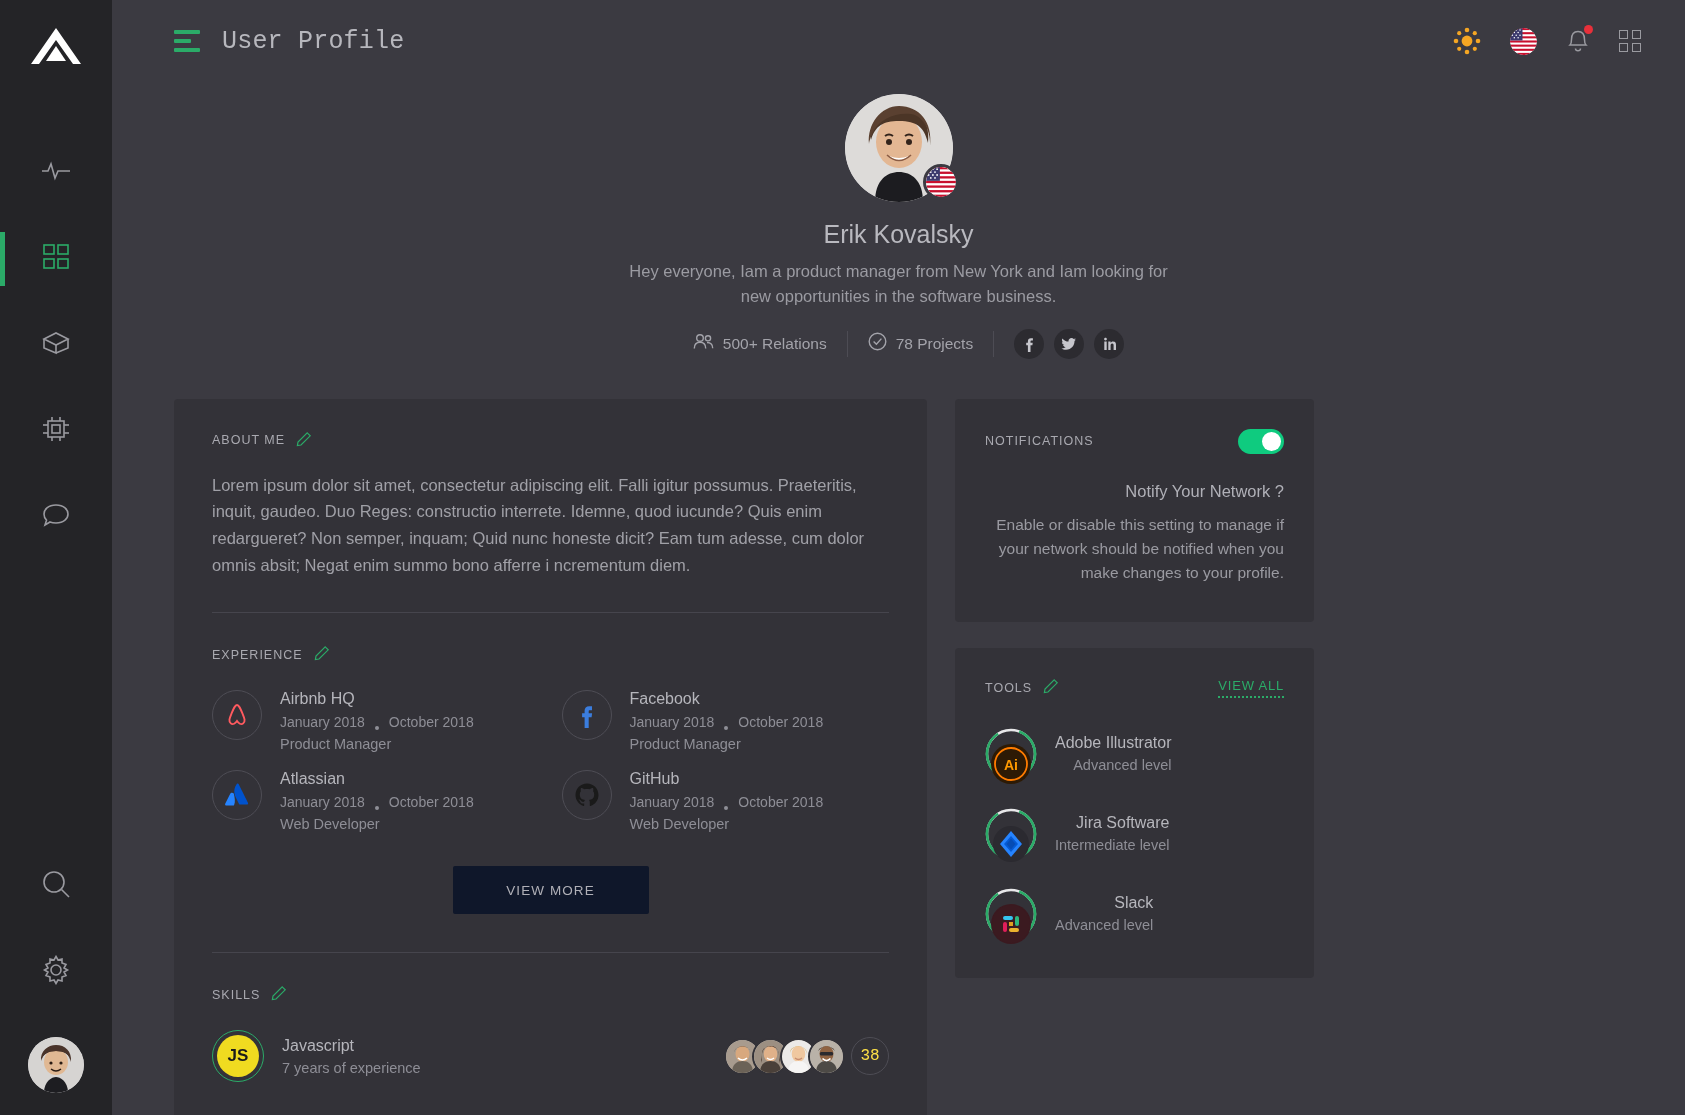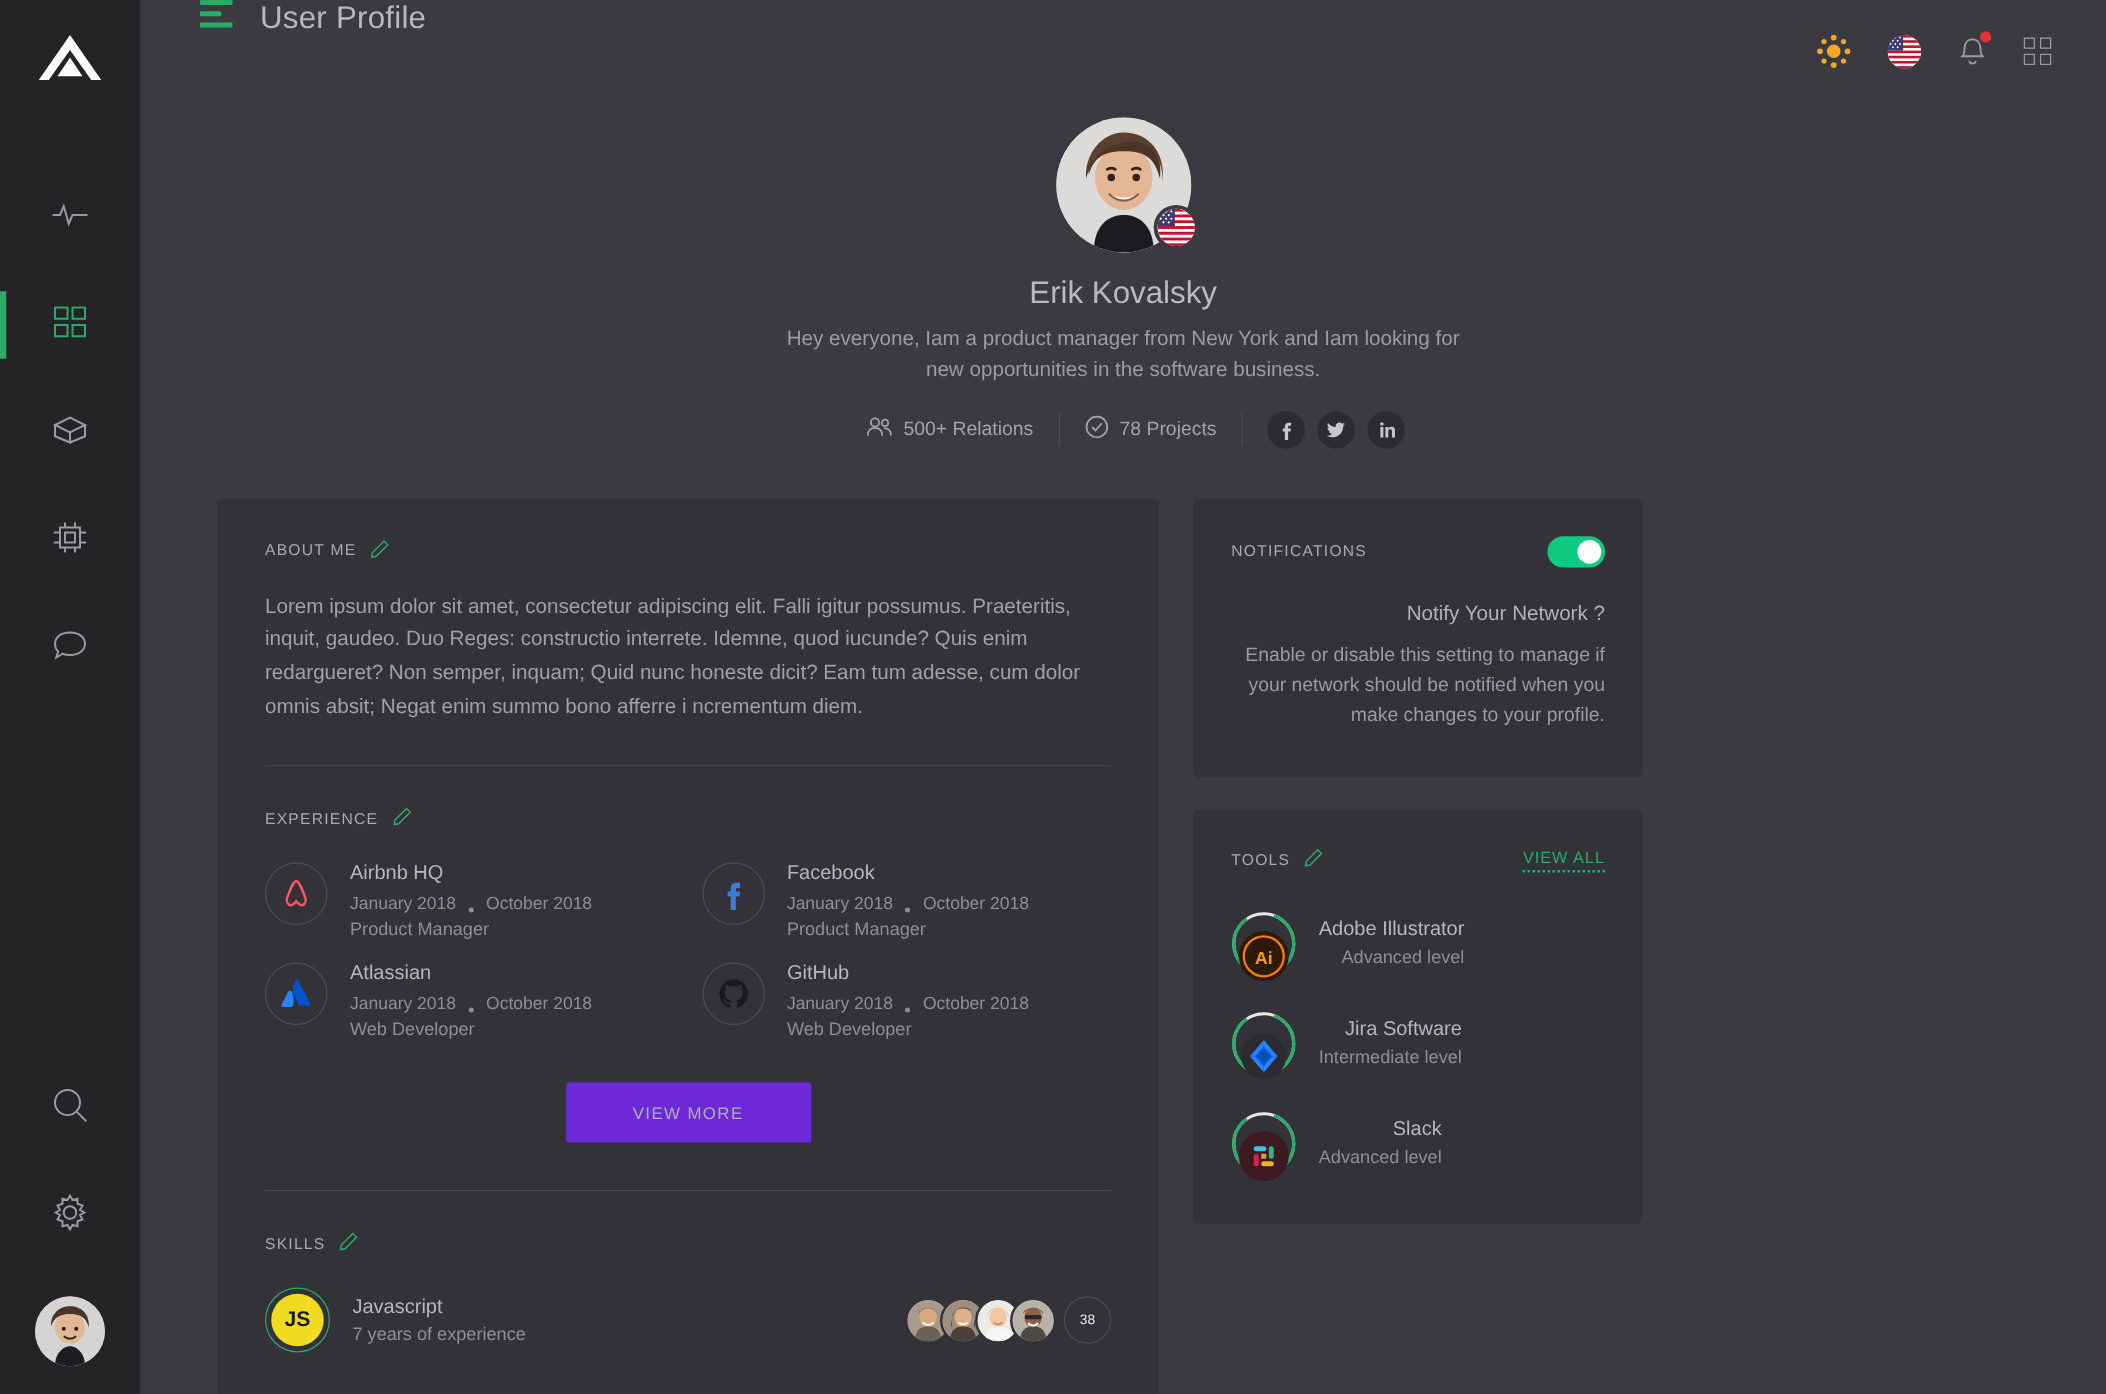--- a/index.html
+++ b/index.html
@@ -39,22 +39,23 @@
     width: 56px; height: 56px; border-radius: 50%;
     margin-top: 22px; overflow: hidden; cursor: pointer;
     background: #cfcfd2; position: relative;
   }
 
   
   .main { flex: 1; height: 1115px; position: relative; overflow: hidden; }
 
   
   .topbar {
-    height: 82px; display: flex; 
-    padding: 0 44px 0 48px;
+    height: 82px; display: flex; align-items: center;
+    padding: 0 44px 0 62px;
+    font-family: Liberation Mono, monospace;
   }
   .burger { display: flex; flex-direction: column; gap: 5px; cursor: pointer; margin-right: 22px; }
   .burger i { display:block; height: 4px; background: #2bab68; border-radius: 1px; }
   .burger i:nth-child(1){ width: 26px; }
   .burger i:nth-child(2){ width: 17px; }
   .burger i:nth-child(3){ width: 26px; }
   .page-title { font-size: 25px; color: #b7b7bd; font-weight: 400; letter-spacing: .2px; }
   .topbar-right { margin-left: auto; display: flex; align-items: center; gap: 28px; }
   .sun-icon { width: 30px; height: 30px; cursor: pointer; }
   .flag-btn { width: 27px; height: 27px; border-radius: 50%; overflow: hidden; cursor: pointer; position: relative; }
@@ -127,21 +128,21 @@
     border: 1px solid #4e4d55; display: flex;
     align-items: center; justify-content: center; flex: 0 0 50px;
   }
   .exp-name { font-size: 16px; color: #b6b6bc; margin-bottom: 6px; }
   .exp-dates { font-size: 14px; color: #8e8e96; margin-bottom: 6px; display:flex; align-items:flex-end; gap:10px;}
   .exp-dates .dot { width:4px; height:4px; border-radius:50%; background:#8e8e96; display:inline-block;}
   .exp-role { font-size: 14.5px; color: #8e8e96; }
 
   .view-more {
     display: block; margin: 34px auto 0; width: 196px; height: 48px;
-    background: #6d28d9; color: #b0b0b7; border: none;
+    background: #0f172a; color: #b0b0b7; border: none;
     font-size: 13.5px; letter-spacing: 1.1px; cursor: pointer;
     font-family: "Liberation Sans", sans-serif; border-radius: 2px;
   }
 
   .skill-row {
     display: flex; align-items: center; margin-top: 26px;
   }
   .js-badge {
     width: 52px; height: 52px; border-radius: 50%;
     border: 1.5px solid #2bab68; display:flex; align-items:center;
@@ -159,21 +160,21 @@
   .av {
     width: 37px; height: 37px; border-radius: 50%;
     border: 2.5px solid #333238; margin-left: -9px;
     overflow: hidden; background: #b9b2aa; position: relative;
   }
   .av:first-child { margin-left: 0; }
   .av-more {
     width: 38px; height: 38px; border-radius: 50%;
     background: #333238; border: 1px solid #4e4d55; margin-left: 6px;
     display:flex; align-items:center; justify-content:center;
-    font-size: 11px; color: #e5e5e5; cursor: pointer;
+    font-size: 16px; color: #fde047; cursor: pointer; font-family: Liberation Mono, monospace;
   }
 
   
   .notif-head { display:flex; align-items:center; }
   .notif-label { font-size: 12.5px; letter-spacing: 1px; color: #a9a9b0; }
   .toggle {
     margin-left: auto; width: 46px; height: 25px; border-radius: 13px;
     background: #0fcb7f; position: relative; cursor: pointer;
   }
   .toggle .knob {

